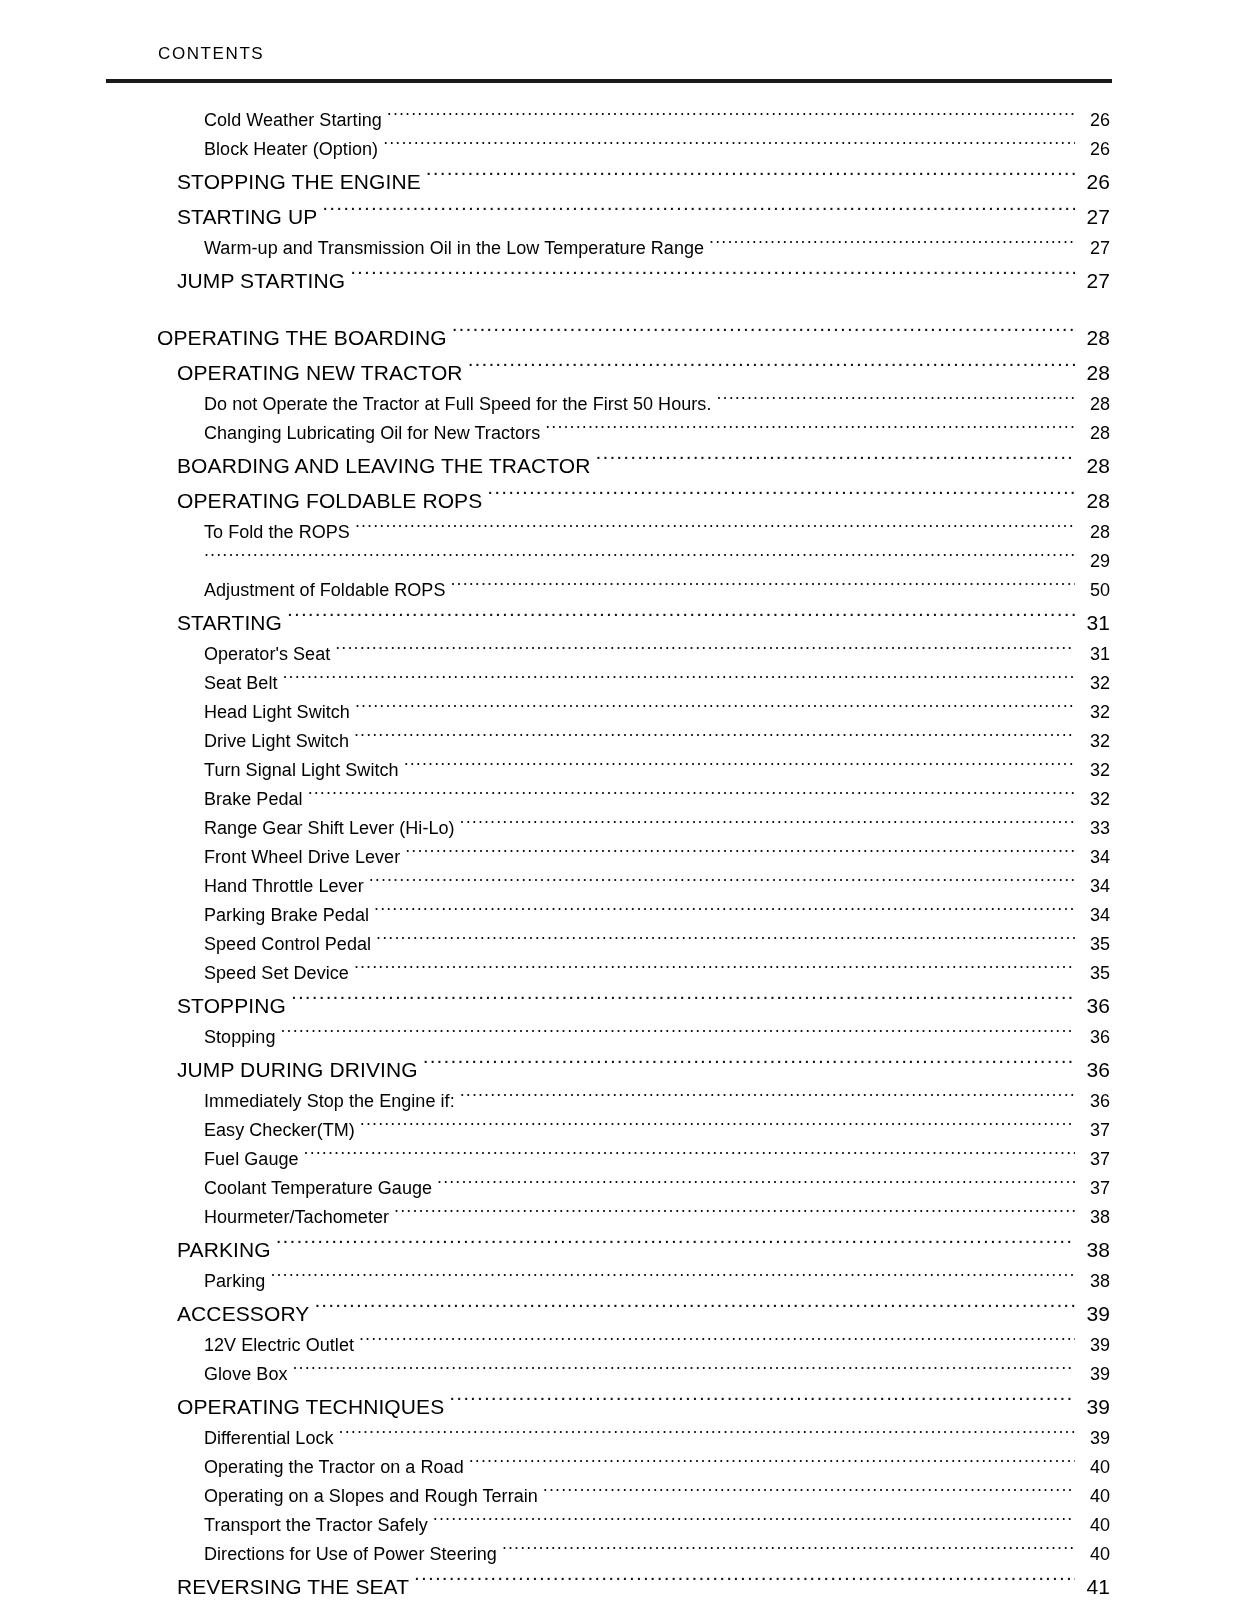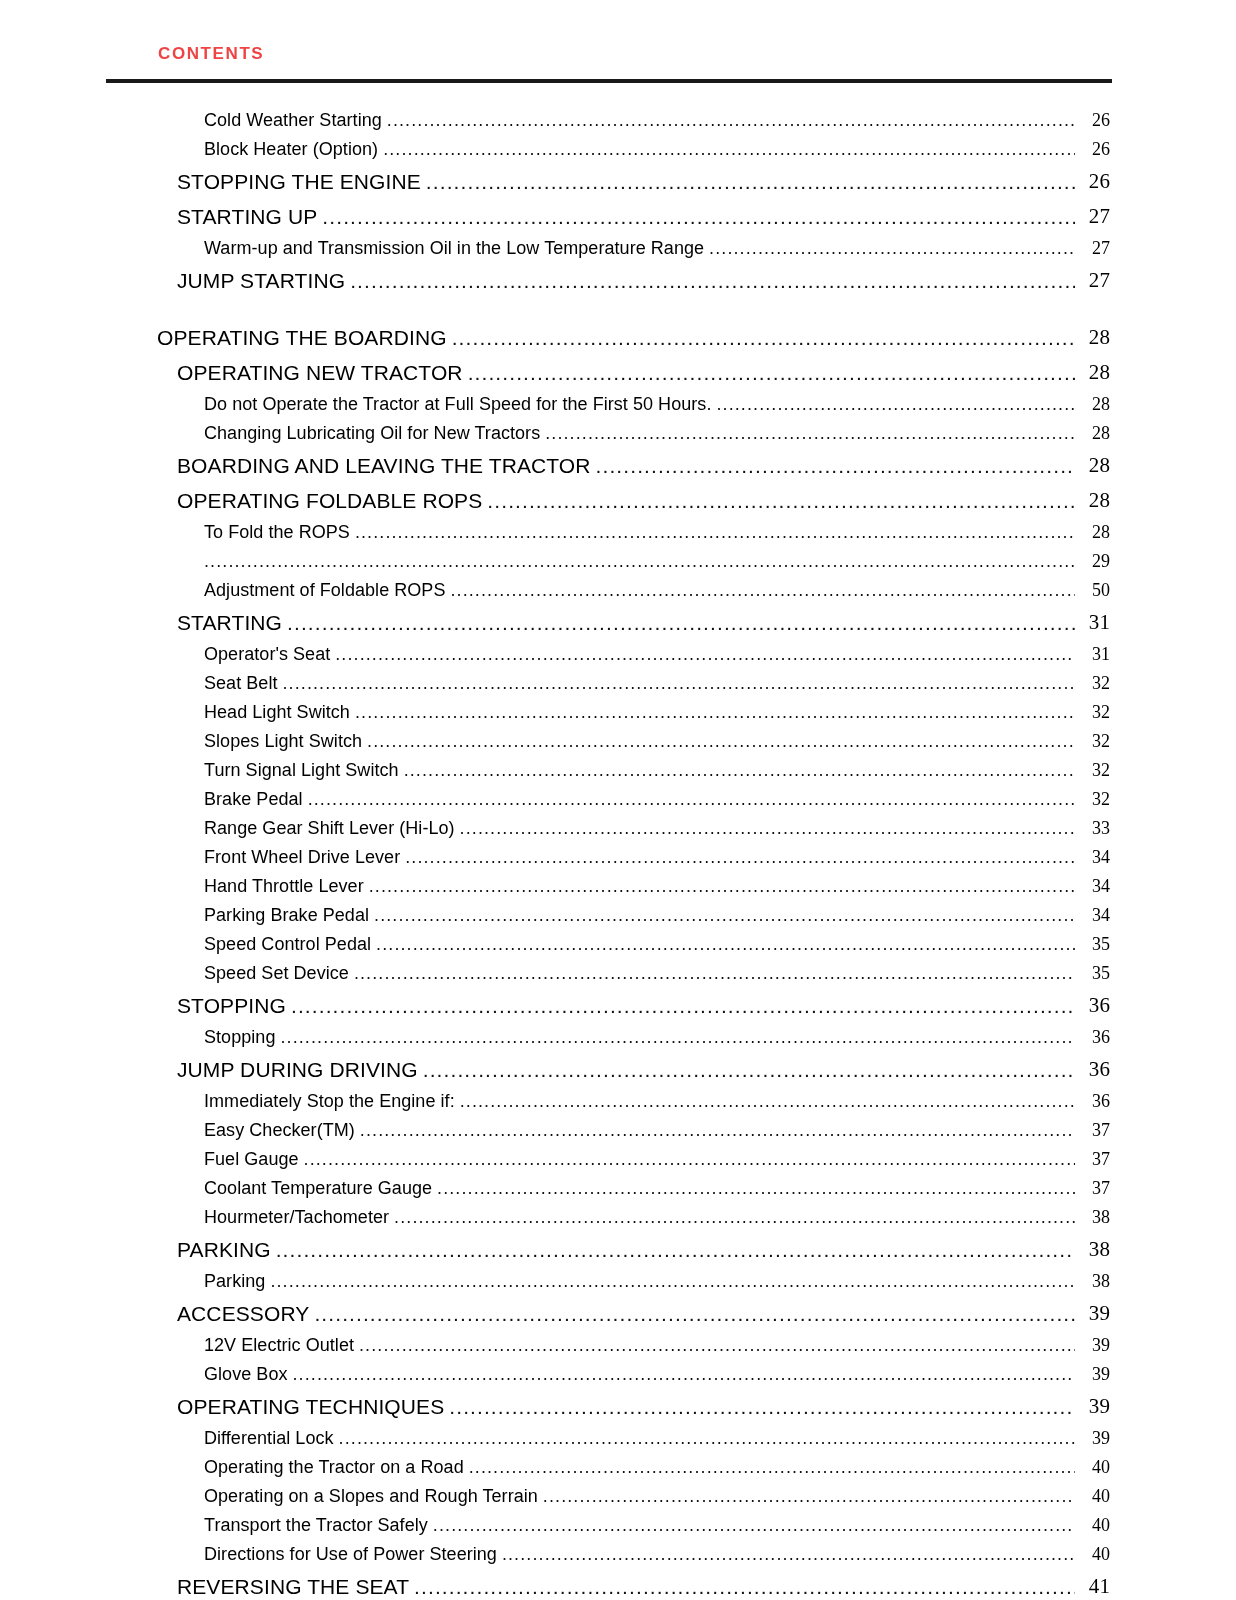--- a/index.html
+++ b/index.html
@@ -26,22 +26,22 @@
   
   .header {
     position: absolute;
     left: 158px;
     top: 44px;
     width: 952px;
   }
   .header-title {
     font-size: 17px;
     letter-spacing: 1.6px;
-    color: #ef4444;
-    font-weight: 700;
+    color: #000000;
+    font-weight: 400;
     line-height: 20px;
     white-space: nowrap;
   }
   .header-rule {
     position: absolute;
     left: 106px;
     top: 79px;
     width: 1006px;
     height: 4px;
     background: #1a1a1a;
@@ -50,21 +50,21 @@
   
   .toc {
     position: absolute;
     left: 0;
     top: 106px;
     width: 1236px;
   }
 
   .toc-entry {
     display: flex;
-    align-items: flex-end;
+    align-items: flex-start;
     width: 100%;
     box-sizing: border-box;
     padding-right: 126px;
     white-space: nowrap;
   }
 
   .toc-title {
     flex: 0 0 auto;
     padding-right: 5px;
   }
@@ -86,21 +86,20 @@
     white-space: nowrap;
     letter-spacing: 1.1px;
     color: #111111;
   }
 
   .toc-page {
     flex: 0 0 auto;
     padding-left: 5px;
     text-align: right;
     min-width: 30px;
-    font-family: Liberation Serif, serif;
   }
 
   
   .lvl1 {
     padding-left: 157px;
     font-size: 21px;
     line-height: 35px;
     letter-spacing: 0.1px;
   }
   .lvl1 .toc-dots::after { font-size: 21px; }
@@ -228,21 +227,21 @@
         <span class="toc-title">Seat Belt</span>
         <span class="toc-dots"></span>
         <span class="toc-page">32</span>
       </div>
       <div class="toc-entry lvl3">
         <span class="toc-title">Head Light Switch</span>
         <span class="toc-dots"></span>
         <span class="toc-page">32</span>
       </div>
       <div class="toc-entry lvl3">
-        <span class="toc-title">Slopes Light Switch</span>
+        <span class="toc-title">Drive Light Switch</span>
         <span class="toc-dots"></span>
         <span class="toc-page">32</span>
       </div>
       <div class="toc-entry lvl3">
         <span class="toc-title">Turn Signal Light Switch</span>
         <span class="toc-dots"></span>
         <span class="toc-page">32</span>
       </div>
       <div class="toc-entry lvl3">
         <span class="toc-title">Brake Pedal</span>

